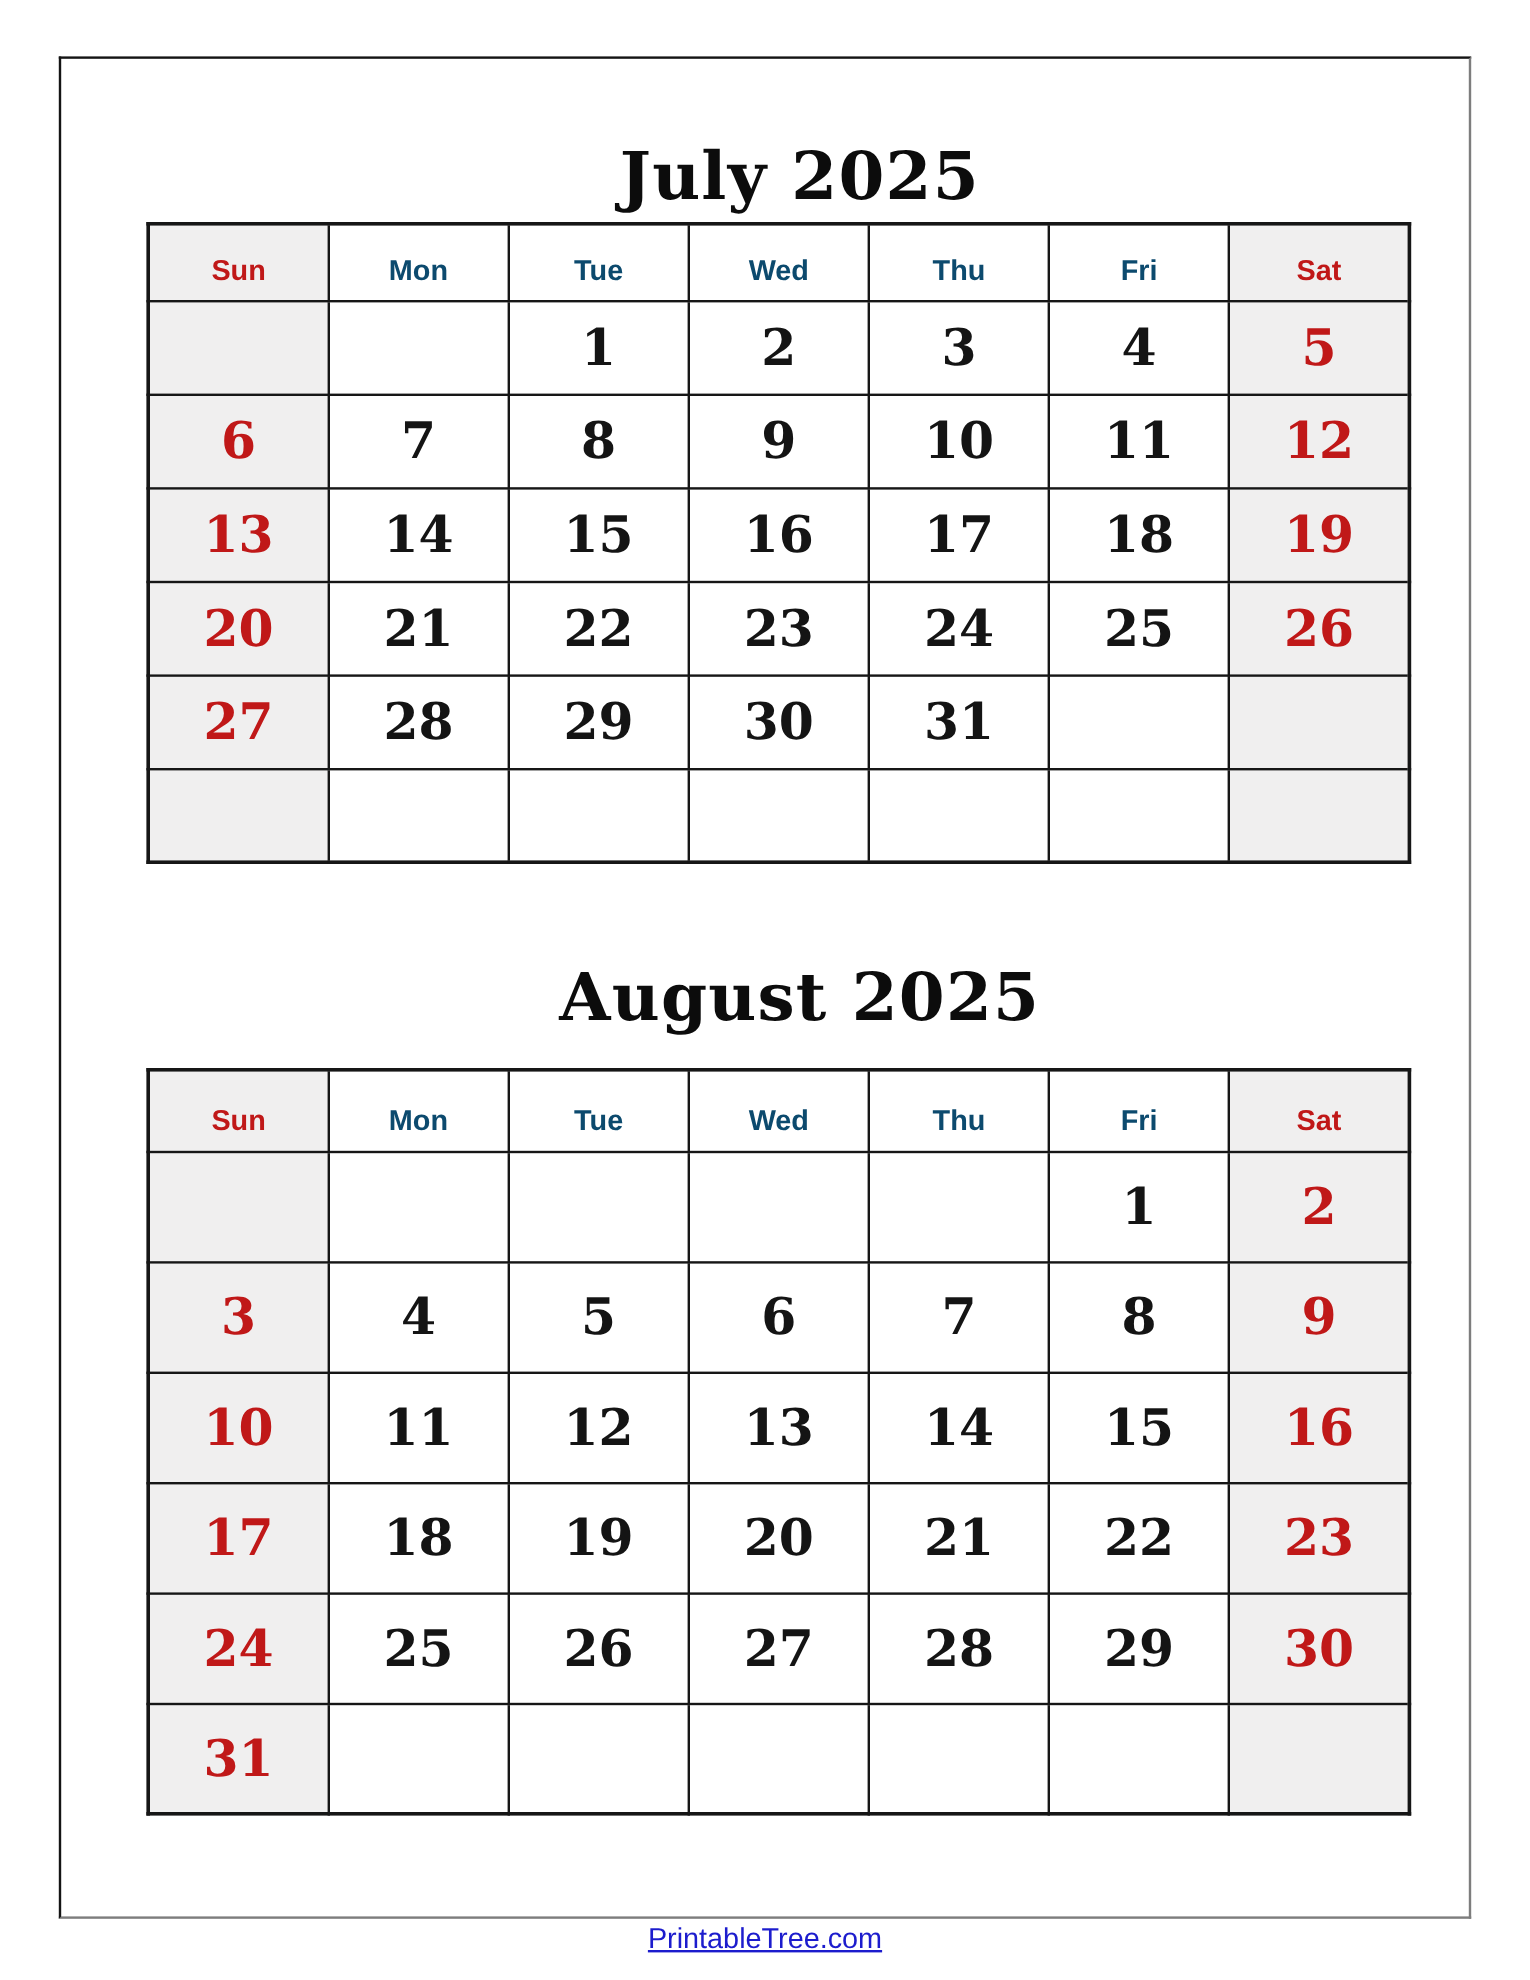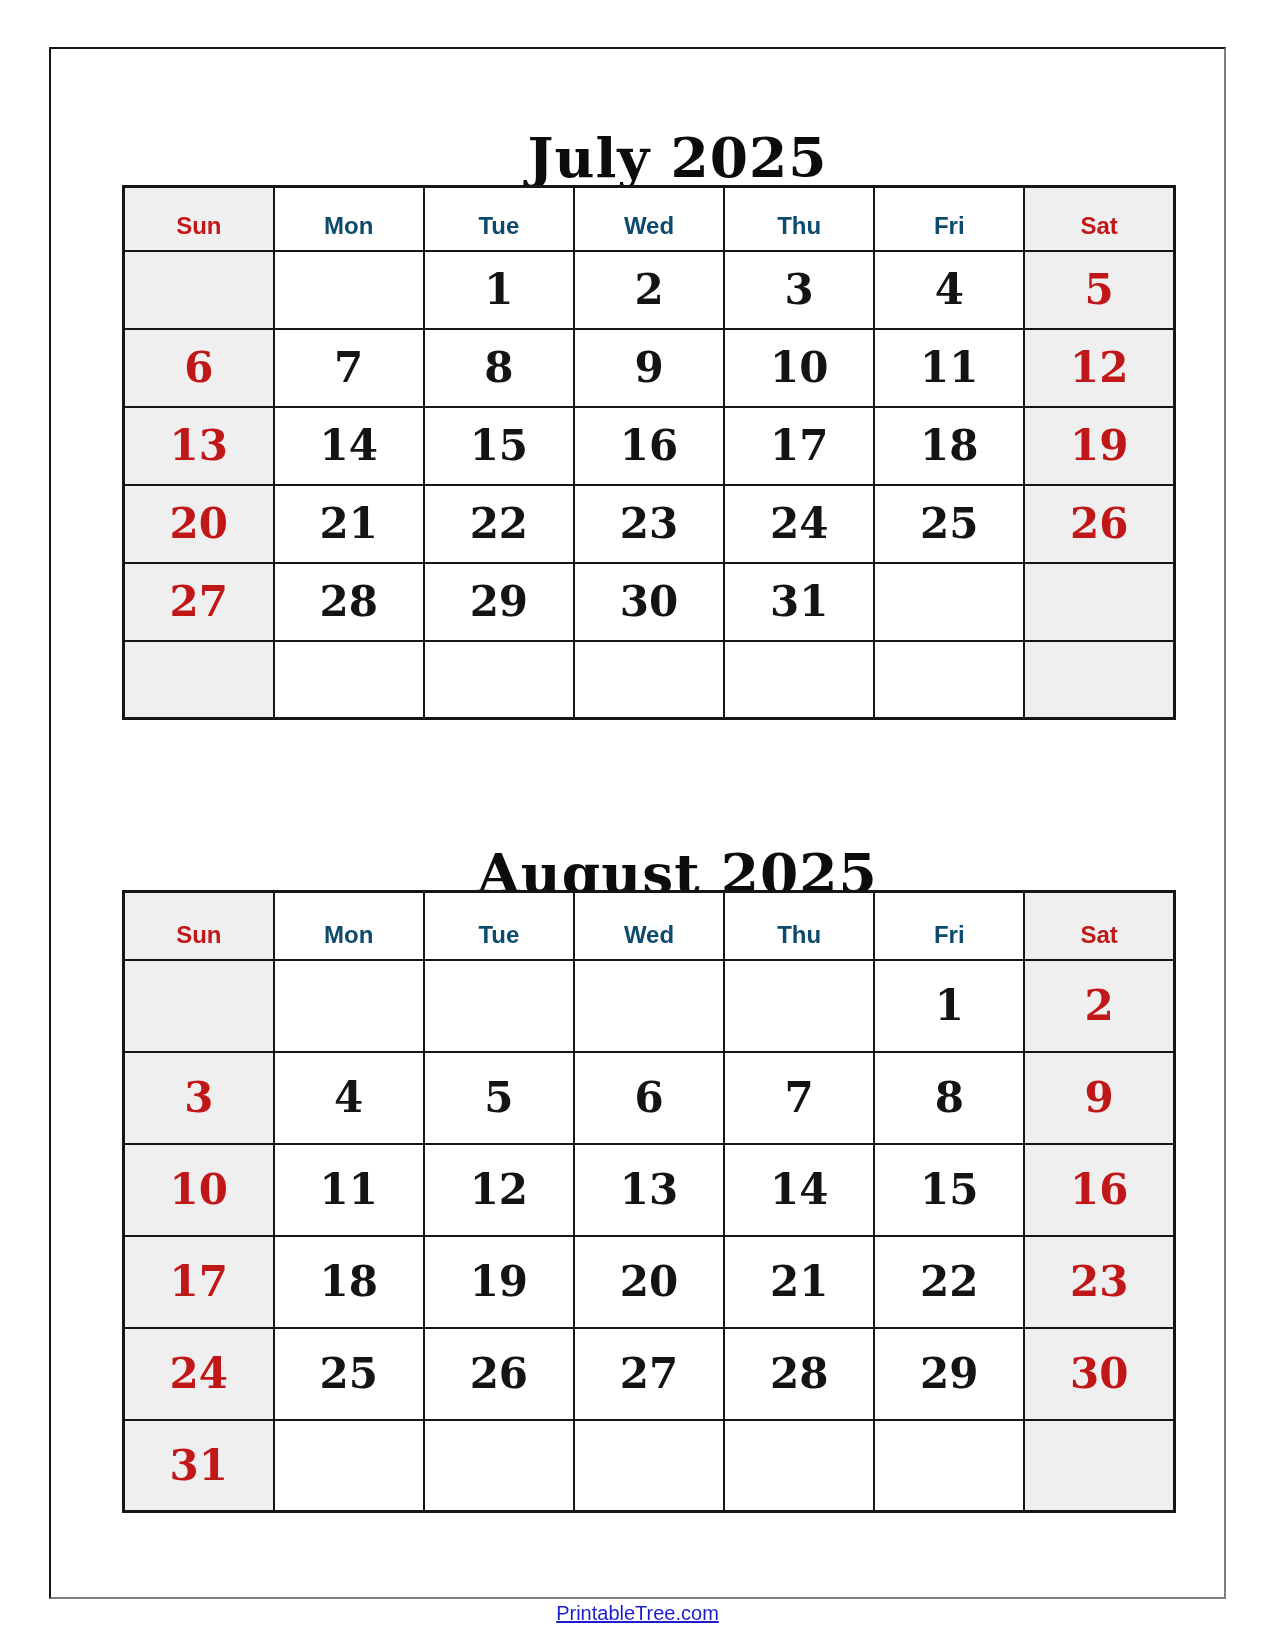--- a/index.html
+++ b/index.html
@@ -23,32 +23,32 @@
     box-sizing: border-box;
     border-width: 2px;
     border-style: solid;
     border-color: #141414 #7d7d7d #7d7d7d #141414;
     background: #ffffff;
   }
   .month-title {
     position: absolute;
     left: 0;
     width: 100%;
-    margin: 15px;
+    margin: 4px;
     text-align: center;
     font-family: "DejaVu Serif", serif;
     font-weight: 900;
     font-size: 55px;
     line-height: 1;
     letter-spacing: 1px;
     color: #0c0c0c;
     padding-left: 25px;
   }
   .title-july { top: 66px; }
-  .title-august { top: 782px; }
+  .title-august { top: 750px; }
 
   .calendar {
     position: absolute;
     left: 71px;
     width: 1054px;
     border-collapse: collapse;
     table-layout: fixed;
     background: #ffffff;
     border: 3px solid var(--border, #161616);
     padding-left: 16px;
@@ -88,21 +88,21 @@
   .footer {
     position: absolute;
     left: 0;
     top: 1602px;
     width: 1275px;
     text-align: center;
     font-family: "Liberation Sans", sans-serif;
   }
   .footer-link {
     color: var(--link, #1c1ccd);
-    font-size: 20px;
+    font-size: 24px;
     text-decoration: underline;
     cursor: pointer;
   }
 </style>
 </head>
 <body>
 
 <div class="sheet">
 
   <h1 class="month-title title-july">July 2025</h1>

